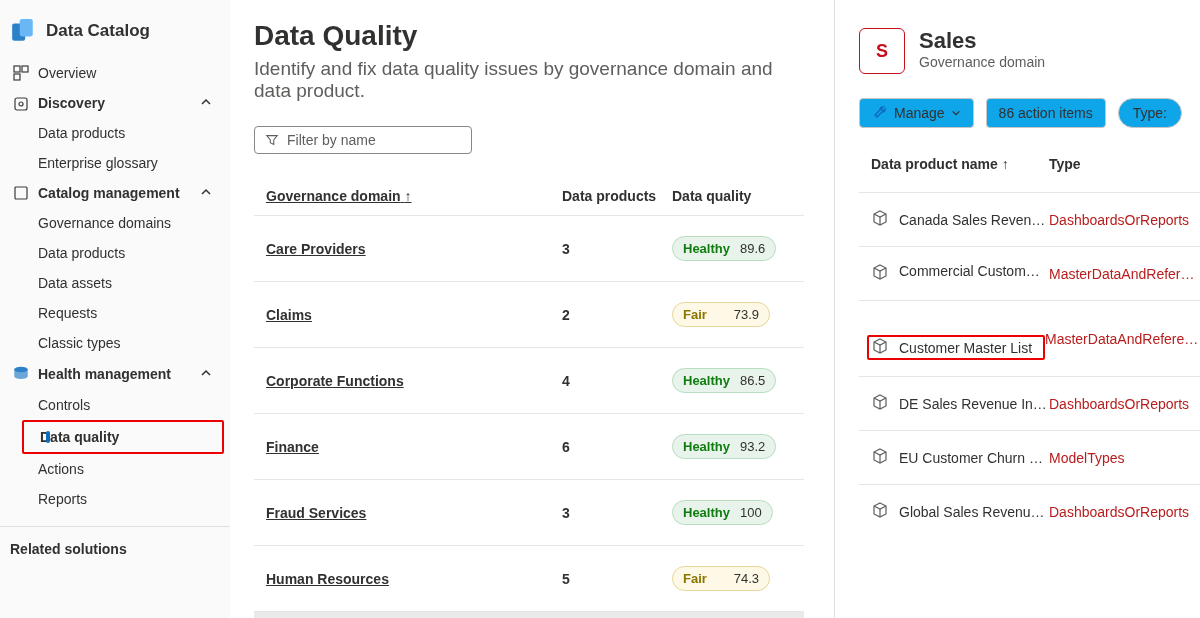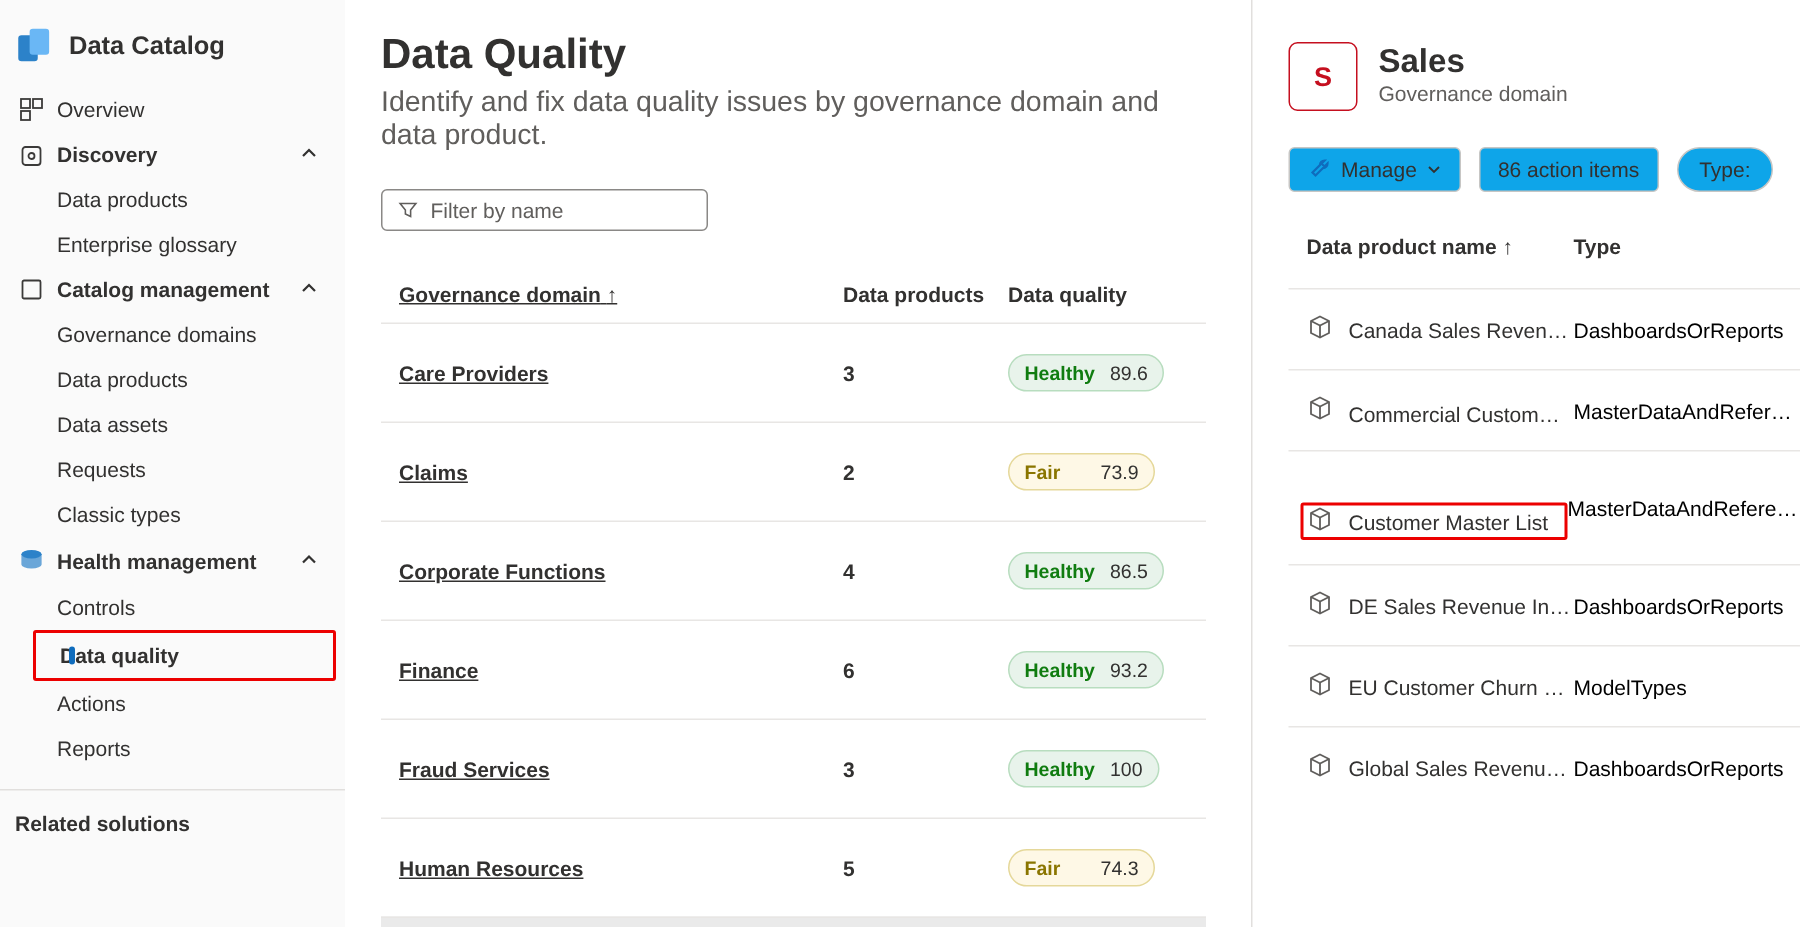--- a/index.html
+++ b/index.html
@@ -47,21 +47,21 @@
     .detail-title { font-size:22px; font-weight:600; }
     .detail-subtitle { color:#605e5c; font-size:14px; }
     .actions-row { display:flex; gap:12px; margin-bottom:28px; align-items:center; }
     .btn { border:1px solid #c7c6c4; border-radius:4px; padding:6px 12px; display:flex; align-items:center; gap:6px; font-size:14px; cursor:pointer; background:#0ea5e9; white-space:nowrap; }
     .btn.pill { border-radius:18px; padding:6px 14px; }
     .dp-header { display:flex; font-weight:600; padding:0 0 20px 12px; }
     .dp-col-name { width:178px; }
     .dp-row { display:flex; align-items:center; padding:16px 0 16px 12px; border-top:1px solid #e8e6e4; cursor:pointer; }
     .dp-row .pkg { margin-right:10px; color:#605e5c; flex-shrink:0; }
     .dp-name { width:156px; overflow:hidden; text-overflow:ellipsis; white-space:nowrap; color:#323130; }
-    .dp-type { overflow:hidden; text-overflow:ellipsis; white-space:nowrap; color:#000000; }
+    .dp-type { overflow:hidden; text-overflow:ellipsis; white-space:nowrap; color:#b91c1c; }
     .redbox-dp { border:2px solid #ec0000; border-radius:2px; margin-left:-4px; padding-left:2px; }
     .redbox-sm { display:inline-block; border:2px solid #ec0000; border-radius:2px; padding:2px 10px 2px 4px; margin:-2px 0 -2px -4px; }
   </style>
 </head>
 <body>
 
 <div class="page">
 
   <div class="sidebar">
     <div class="brand">
@@ -292,21 +292,21 @@
         <span class="pkg"><svg width="18" height="18" viewBox="0 0 18 18" fill="none" stroke="#605e5c" stroke-width="1.2">
                   <path d="M9 2 L15 5 V13 L9 16 L3 13 V5 Z"></path>
                   <path d="M3 5 L9 8 L15 5"></path>
                   <path d="M9 8 V16"></path>
                 </svg></span>
         <span class="dp-name">Canada Sales Reven…</span>
       </div>
       <span class="dp-type">DashboardsOrReports</span>
     </div>
     <div class="dp-row">
-      <div class="" style="display:flex;align-items:flex-end;width:178px;">
+      <div class="" style="display:flex;align-items:flex-start;width:178px;">
         <span class="pkg"><svg width="18" height="18" viewBox="0 0 18 18" fill="none" stroke="#605e5c" stroke-width="1.2">
                   <path d="M9 2 L15 5 V13 L9 16 L3 13 V5 Z"></path>
                   <path d="M3 5 L9 8 L15 5"></path>
                   <path d="M9 8 V16"></path>
                 </svg></span>
         <span class="dp-name">Commercial Custom…</span>
       </div>
       <span class="dp-type">MasterDataAndReferen…</span>
     </div>
     <div class="dp-row">

